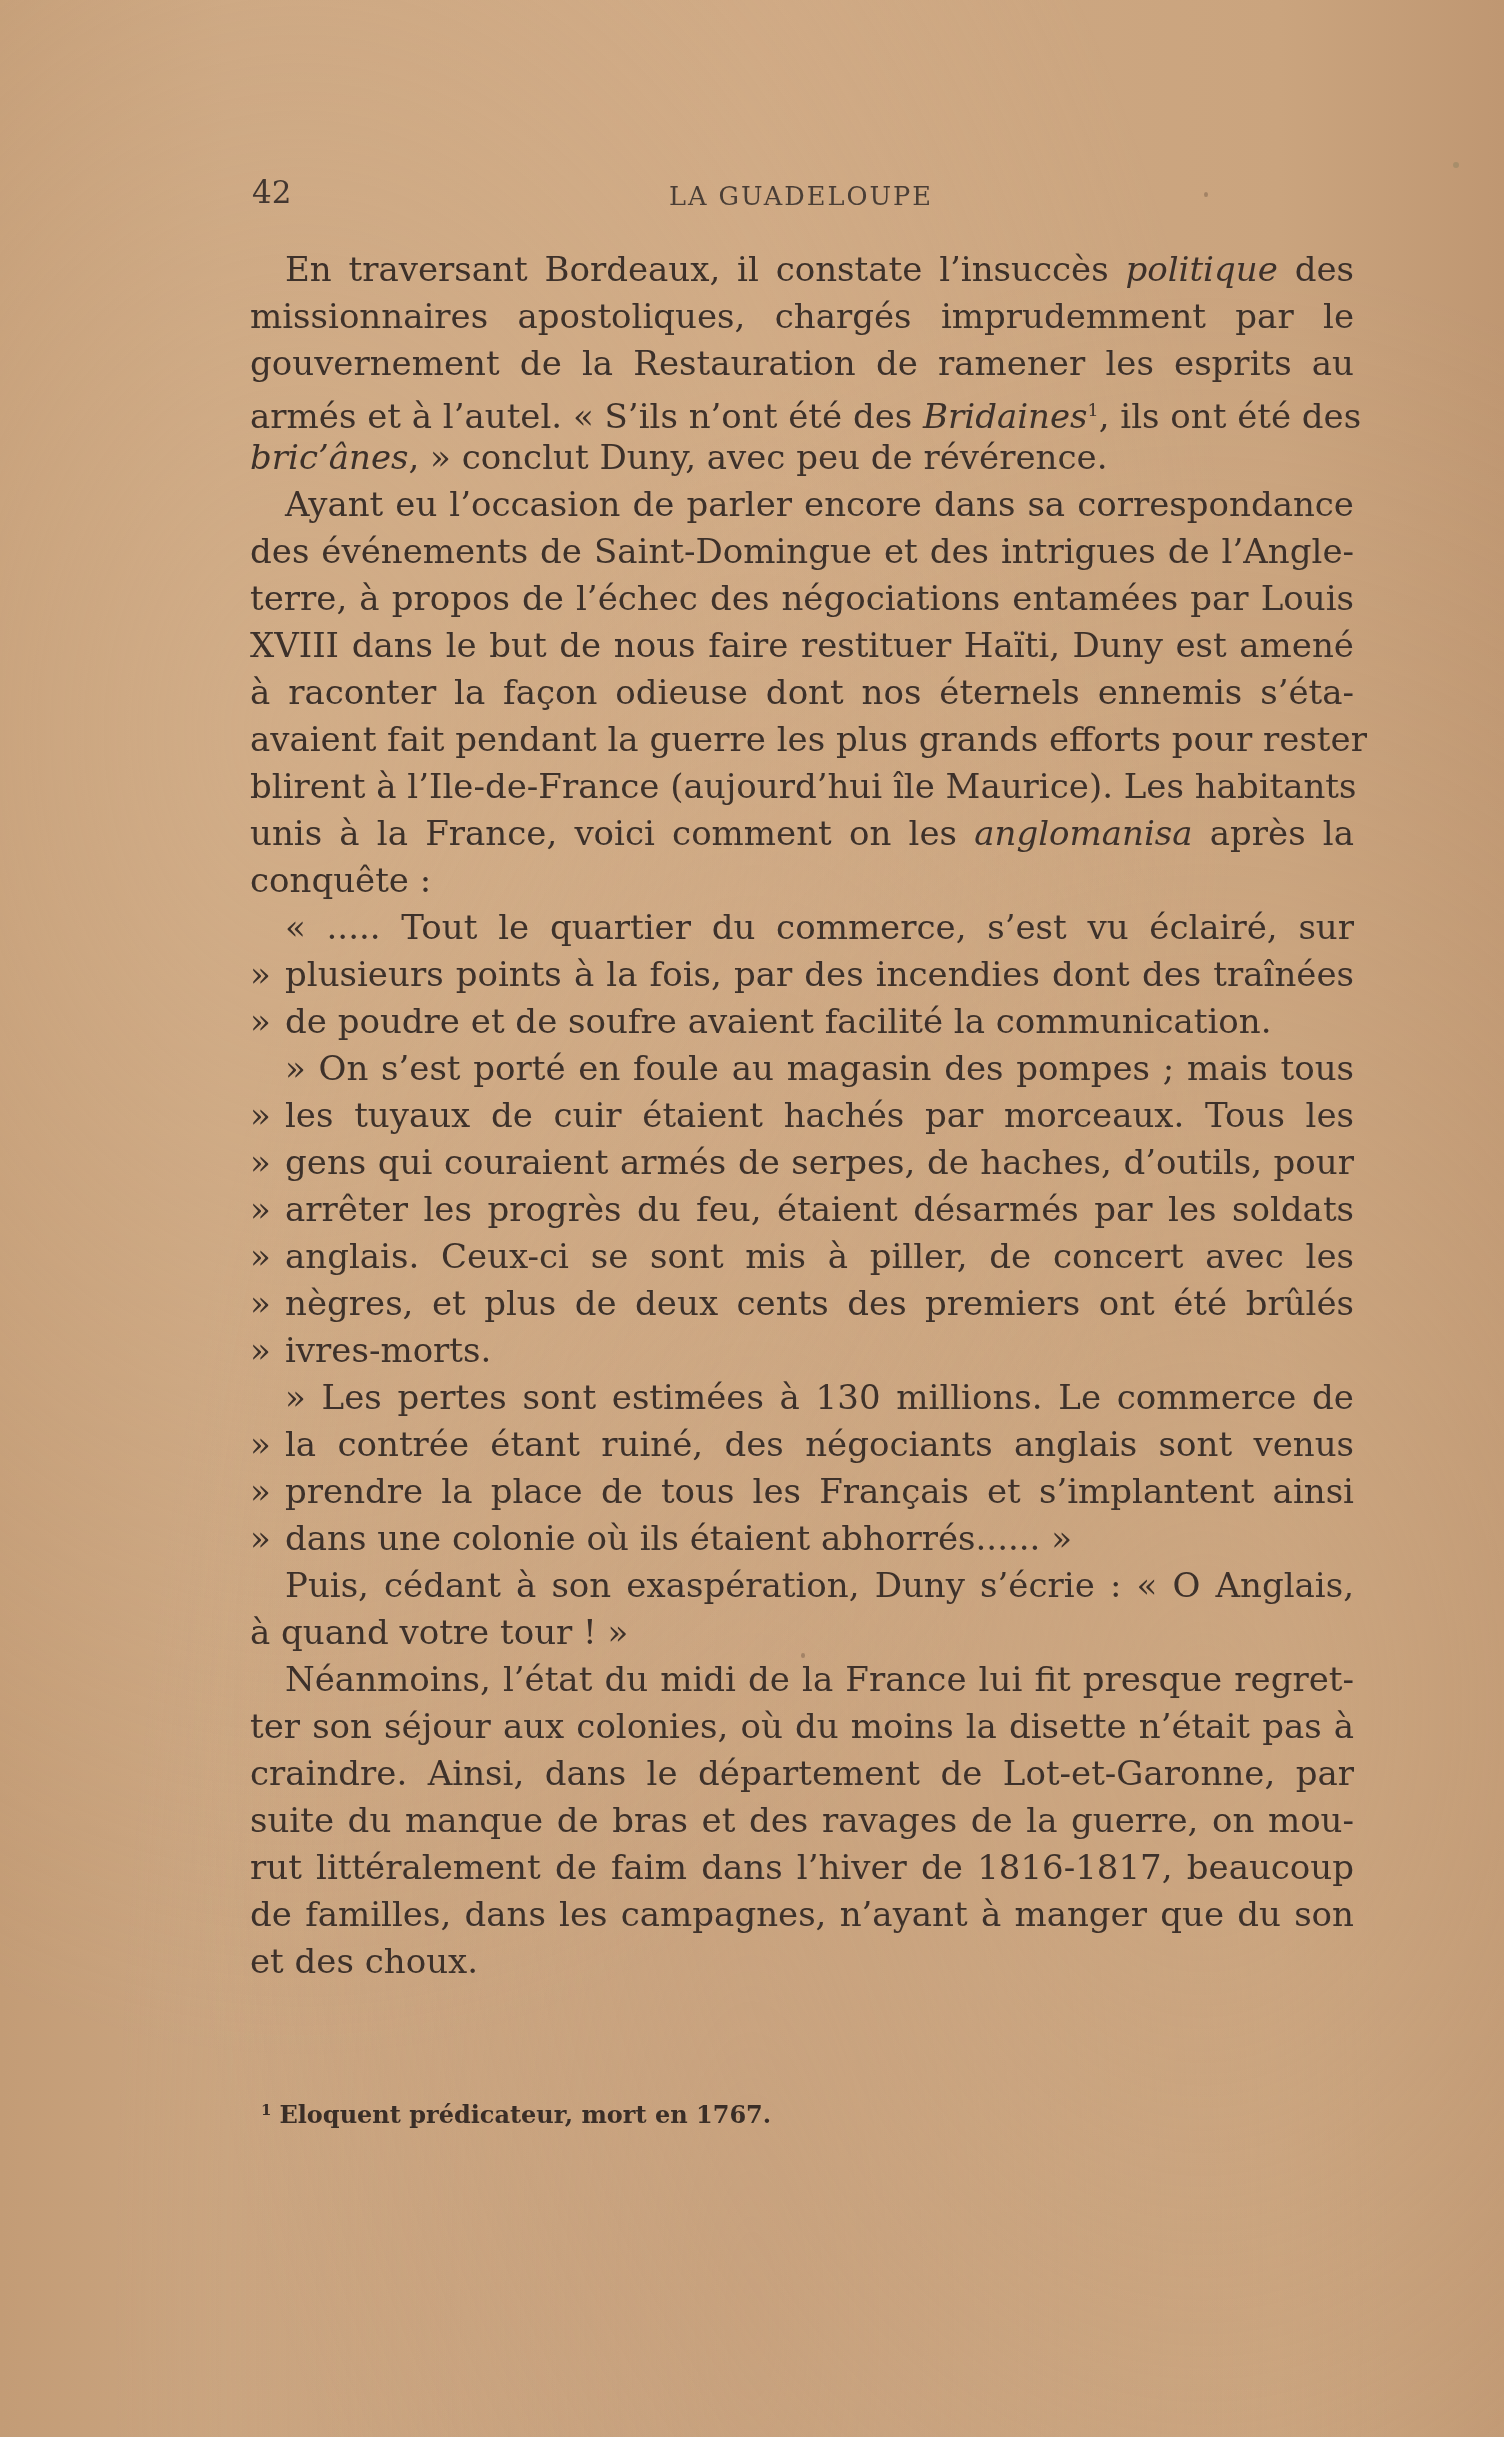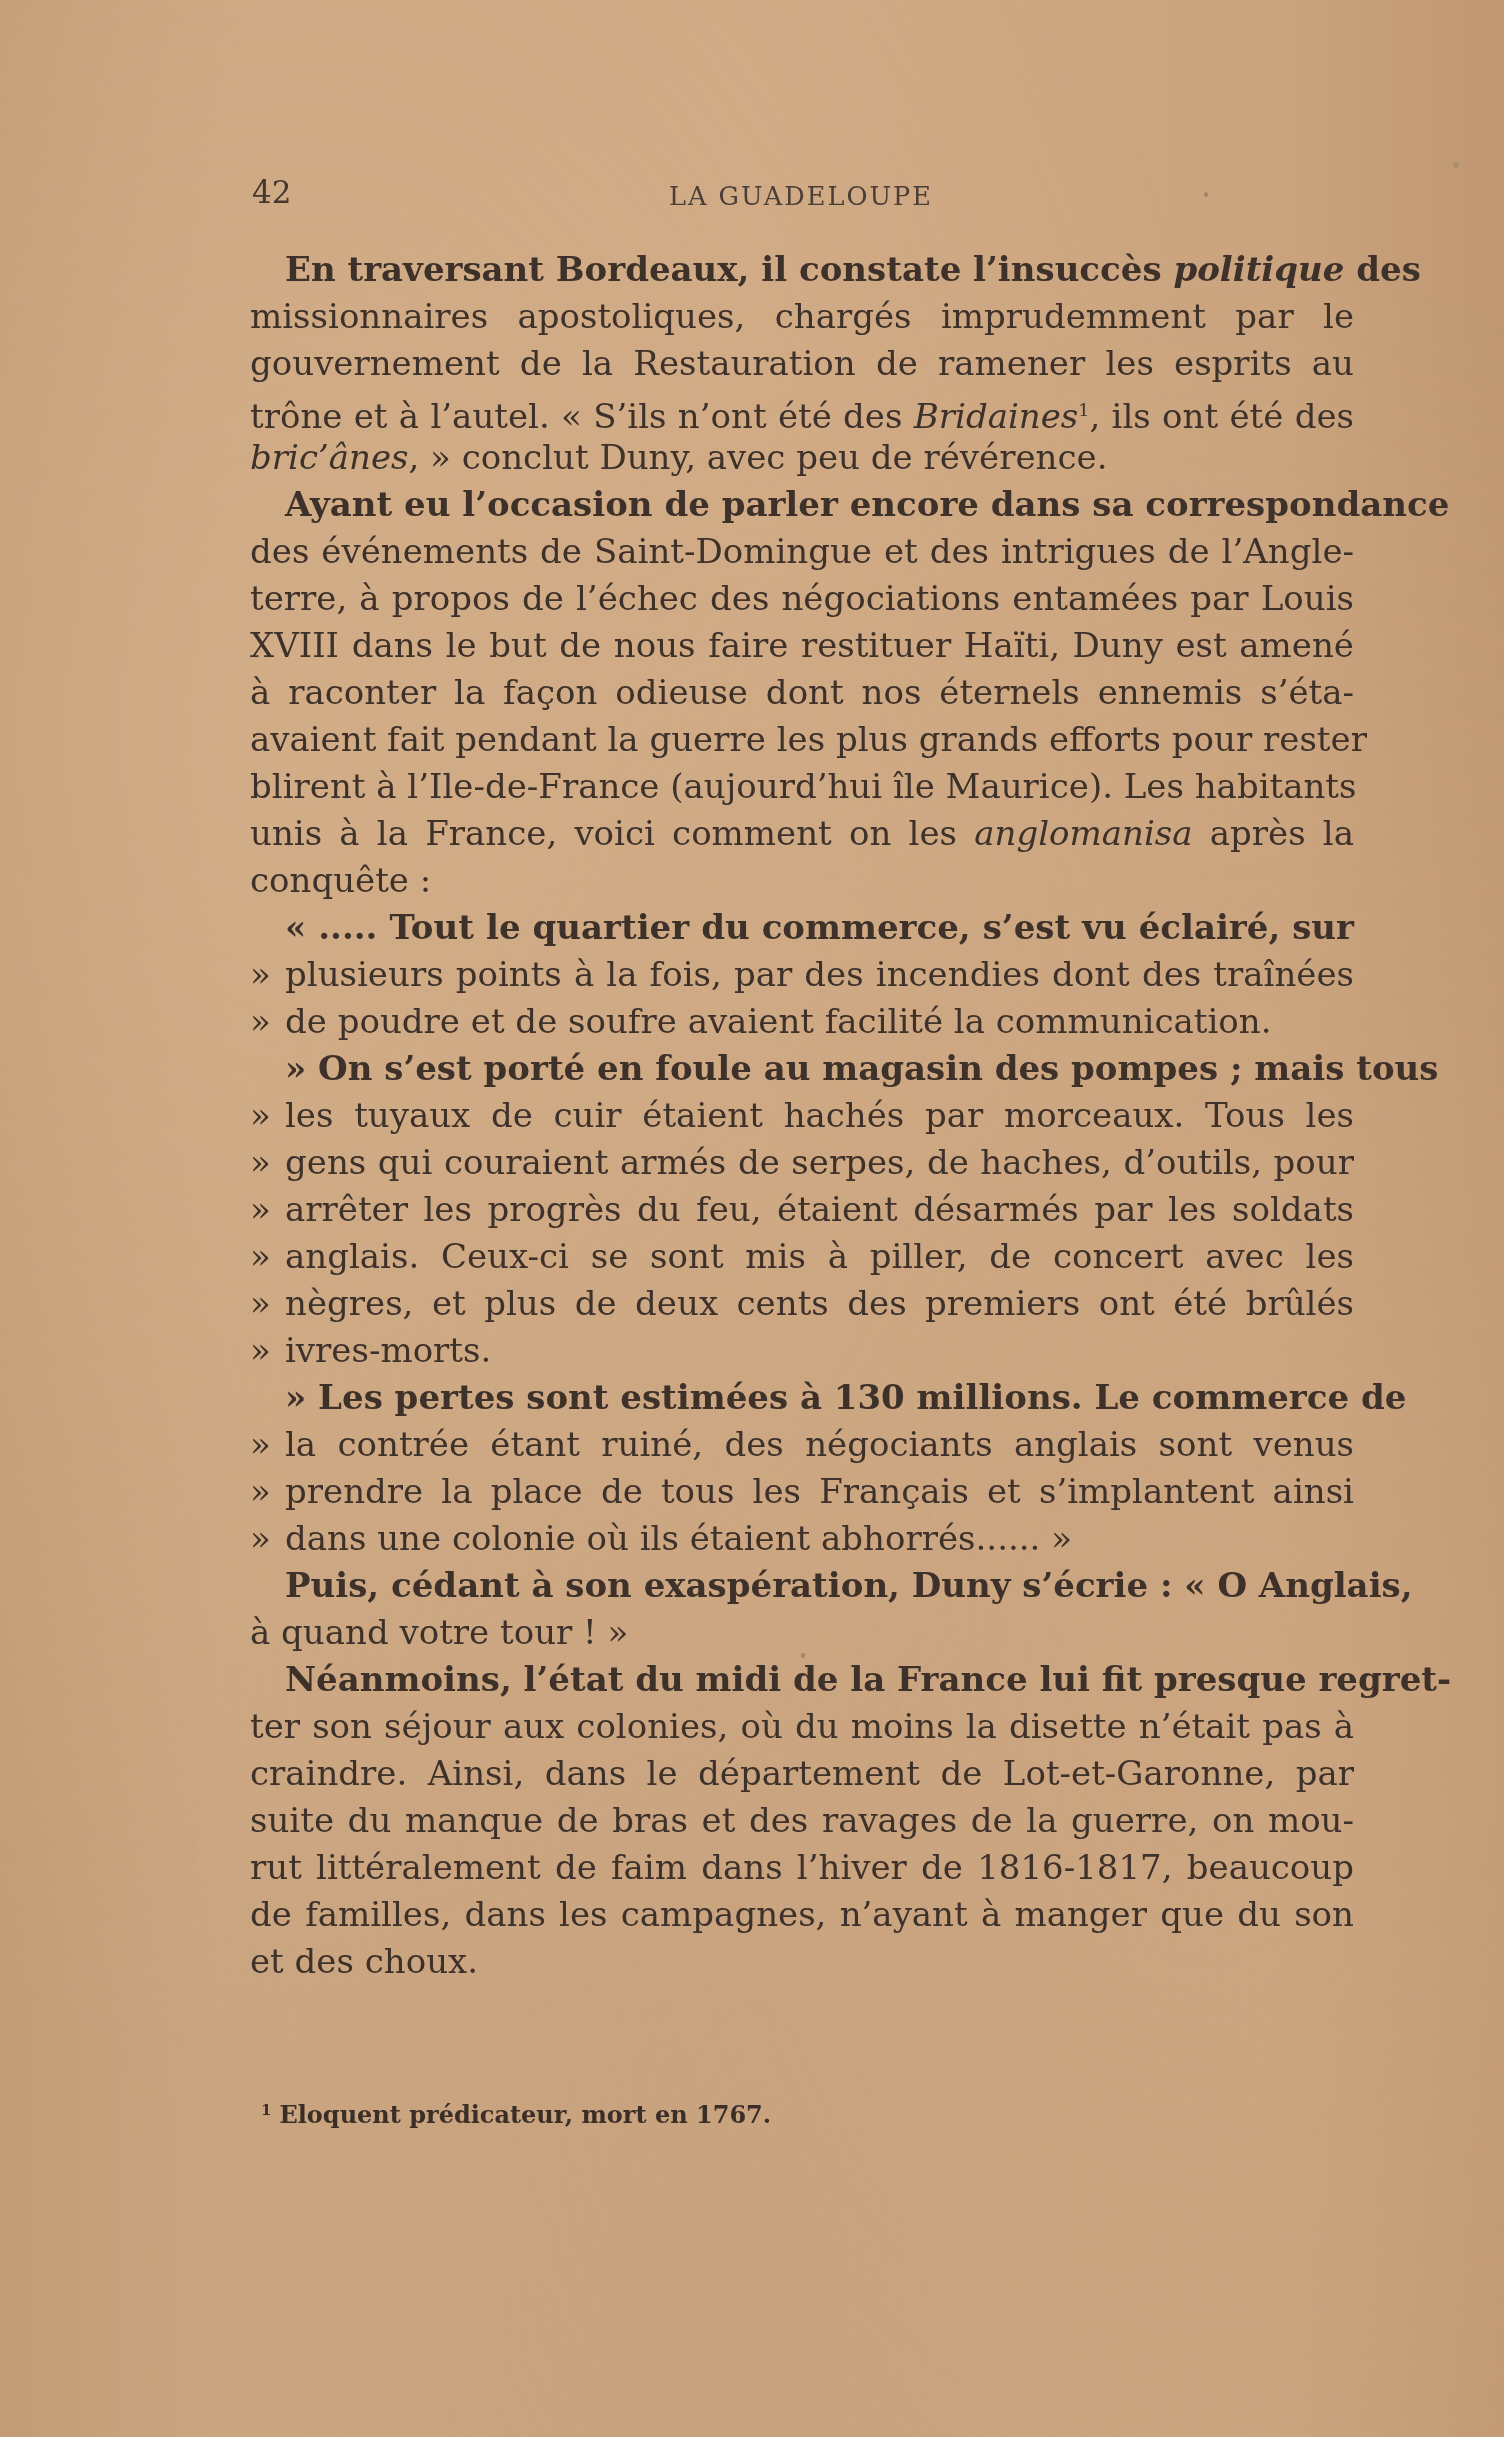--- a/index.html
+++ b/index.html
@@ -28,21 +28,21 @@
   }
   .body-text {
     position: absolute; top: 246px; left: 250px; width: 1104px;
     font-size: 34px; line-height: 47px; color: #3d312a;
   }
   .line {
     display: block; height: 47px; white-space: nowrap;
     text-align: justify; text-align-last: justify;
   }
   .line.last { text-align-last: left; }
-  .line.indent { padding-left: 35px; font-weight: bold; }
+  .line.indent { padding-left: 35px; }
   .line.quote { padding-left: 35px; position: relative; }
   .qmark { position: absolute; left: 0; top: 0; }
   em { font-style: italic; }
   .footnote {
     position: absolute; top: 2067px; left: 261px;
     font-size: 24px; color: #3a2e27; font-weight: bold; margin-top: 33px;
   }
   .footnote sup { font-size: 15px; vertical-align: 8px; margin-right: 8px; }
   .speck { position: absolute; border-radius: 50%; background: rgba(90,70,55,0.35); }
 </style>
@@ -51,21 +51,21 @@
 
 <div class="header">
   <span class="page-number">42</span>
   <span class="running-title">LA GUADELOUPE</span>
 </div>
 
 <div class="body-text">
   <span class="line indent"><span>En traversant Bordeaux, il constate l’insuccès </span><em>politique</em><span> des</span></span>
   <span class="line"><span>missionnaires apostoliques, chargés imprudemment par le</span></span>
   <span class="line"><span>gouvernement de la Restauration de ramener les esprits au</span></span>
-  <span class="line"><span>trône et à l’autel. « S’ils n’ont été des </span><em>Bridaines</em><sup style="font-size:17.5px">1</sup><span>, ils ont été des</span></span>
+  <span class="line"><span>armés et à l’autel. « S’ils n’ont été des </span><em>Bridaines</em><sup style="font-size:17.5px">1</sup><span>, ils ont été des</span></span>
   <span class="line last"><em>bric’ânes</em><span>, » conclut Duny, avec peu de révérence.</span></span>
 
   <span class="line indent"><span>Ayant eu l’occasion de parler encore dans sa correspondance</span></span>
   <span class="line"><span>des événements de Saint-Domingue et des intrigues de l’Angle-</span></span>
   <span class="line"><span>terre, à propos de l’échec des négociations entamées par Louis</span></span>
   <span class="line"><span>XVIII dans le but de nous faire restituer Haïti, Duny est amené</span></span>
   <span class="line"><span>à raconter la façon odieuse dont nos éternels ennemis s’éta-</span></span>
   <span class="line"><span>avaient fait pendant la guerre les plus grands efforts pour rester</span></span>
   <span class="line"><span>blirent à l’Ile-de-France (aujourd’hui île Maurice). Les habitants</span></span>
   <span class="line"><span>unis à la France, voici comment on les </span><em>anglomanisa</em><span> après la</span></span>

